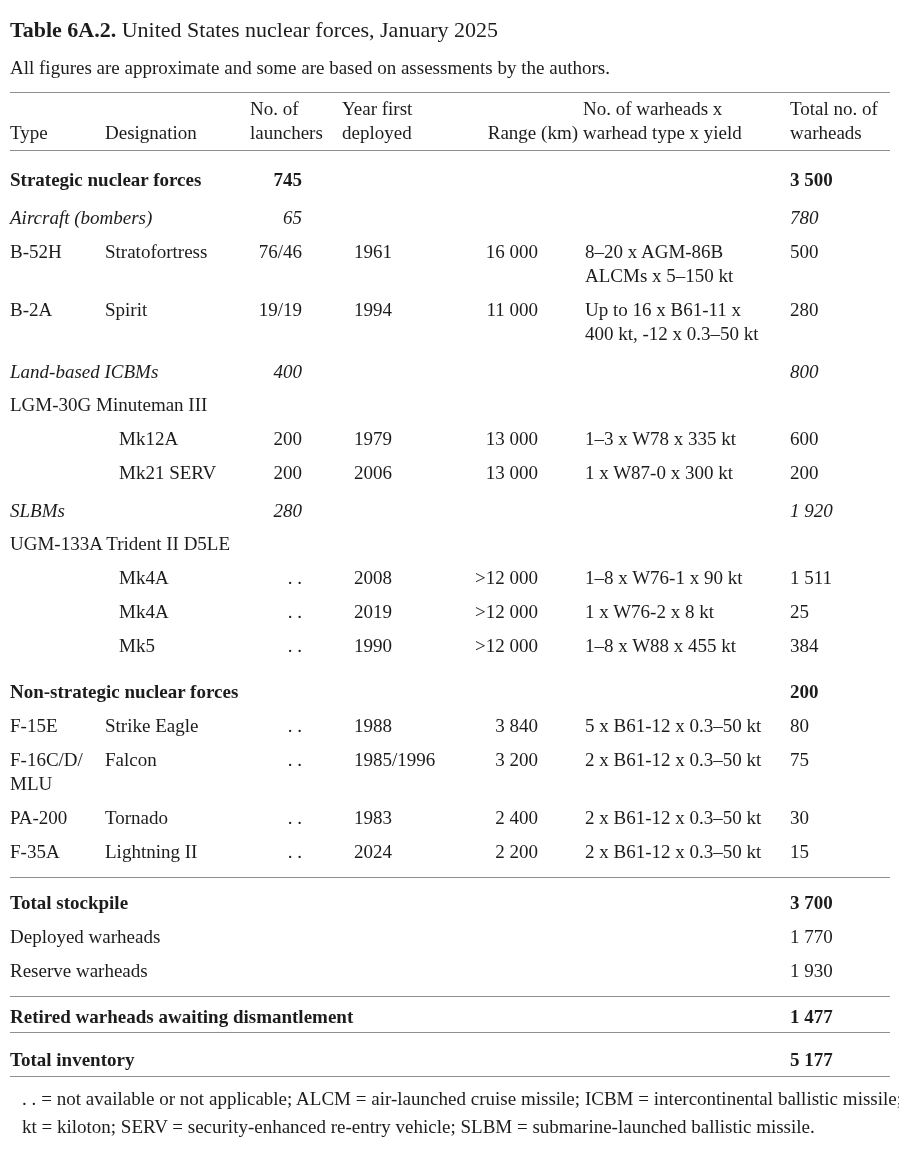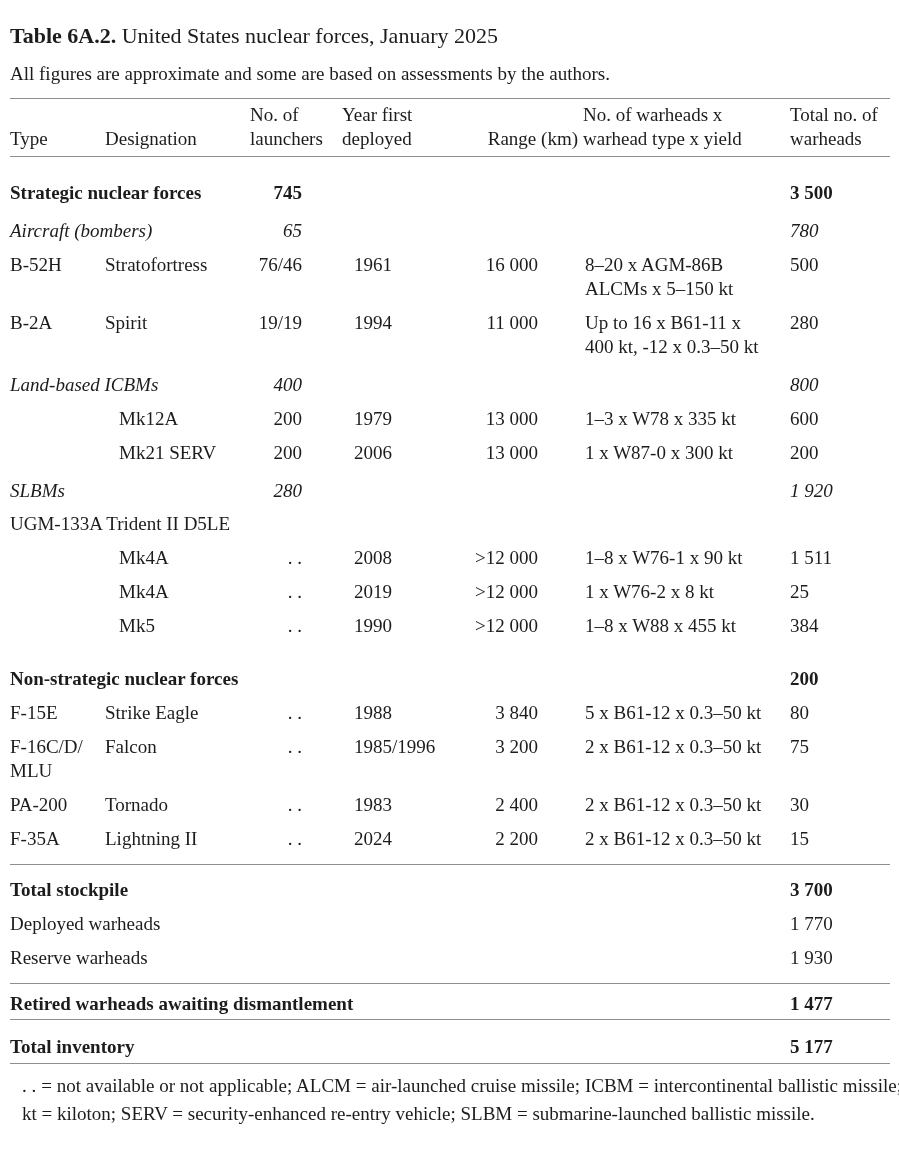--- a/index.html
+++ b/index.html
@@ -7,21 +7,21 @@
     --rule:#8f8f8f;
     --bg:#ffffff;
   }
   html,body{margin:0;padding:0;background:var(--bg);}
   body{
     width:899px;min-height:1154px;box-sizing:border-box;
     padding:14px 9px 0 10px;
     font-family:"Liberation Serif","DejaVu Serif",serif;
     color:var(--text);
   }
-  .page-title{font-size:22px;line-height:28px;font-weight:normal;margin:8px 0 10px;}
+  .page-title{font-size:22px;line-height:28px;font-weight:normal;margin:2px 0 10px;}
   .page-title .t-bold{font-weight:bold;}
   .subtitle{font-size:19px;line-height:24px;margin:12px 0 12px;}
 
   table.forces{
     width:880px;border-collapse:collapse;table-layout:fixed;
     font-size:19px;
   }
   thead th{
     font-weight:normal;text-align:left;vertical-align:bottom;
     white-space:pre-line;line-height:24px;
@@ -36,21 +36,21 @@
   }
   .c-type{white-space:pre-line;}
   .c-desig.indent{padding-left:14px;}
   .c-launchers{text-align:right;padding-right:40px;white-space:nowrap;}
   .c-year{padding-left:12px;white-space:nowrap;}
   .c-range{text-align:right;padding-right:45px;white-space:nowrap;}
   .c-warheads{white-space:pre-line;padding-left:2px;}
   .c-total{padding-right:44px;white-space:nowrap;}
   .c-label,.c-span-label{white-space:nowrap;}
 
-  tr.row-group-bold td{font-weight:bold;padding-top:24px;}
+  tr.row-group-bold td{font-weight:bold;padding-top:17px;}
   tr.row-summary-bold td{font-weight:bold;}
   tr.row-group-italic td{font-style:italic;padding-top:9px;}
   tr.row-span td{padding-top:4px;}
   tr.gap-below td{padding-bottom:13px;}
   tr.rule-above td{border-top:1px solid var(--rule);padding-top:13px;}
   tr.rule-below td{border-bottom:1px solid var(--rule);}
   tr.tight td{padding-top:8px;padding-bottom:3px;}
   tr.spaced td{padding-top:15px;padding-bottom:4px;}
 
   .footnote{
@@ -122,20 +122,23 @@
         <td class="c-warheads">Up to 16 x B61-11 x
 400 kt, -12 x 0.3–50 kt</td>
         <td class="c-total">280</td>
       </tr>
       <tr class="row-group-italic">
         <td colspan="2" class="c-label">Land-based ICBMs</td>
         <td class="c-launchers">400</td>
         <td colspan="3" class="c-spacer"></td>
         <td class="c-total">800</td>
       </tr>
+      <tr class="row-span">
+        <td colspan="7" class="c-span-label">LGM-30G Minuteman III</td>
+      </tr>
       <tr class="row-data">
         <td class="c-type"></td>
         <td class="c-desig indent">Mk12A</td>
         <td class="c-launchers">200</td>
         <td class="c-year">1979</td>
         <td class="c-range">13 000</td>
         <td class="c-warheads">1–3 x W78 x 335 kt</td>
         <td class="c-total">600</td>
       </tr>
       <tr class="row-data">

